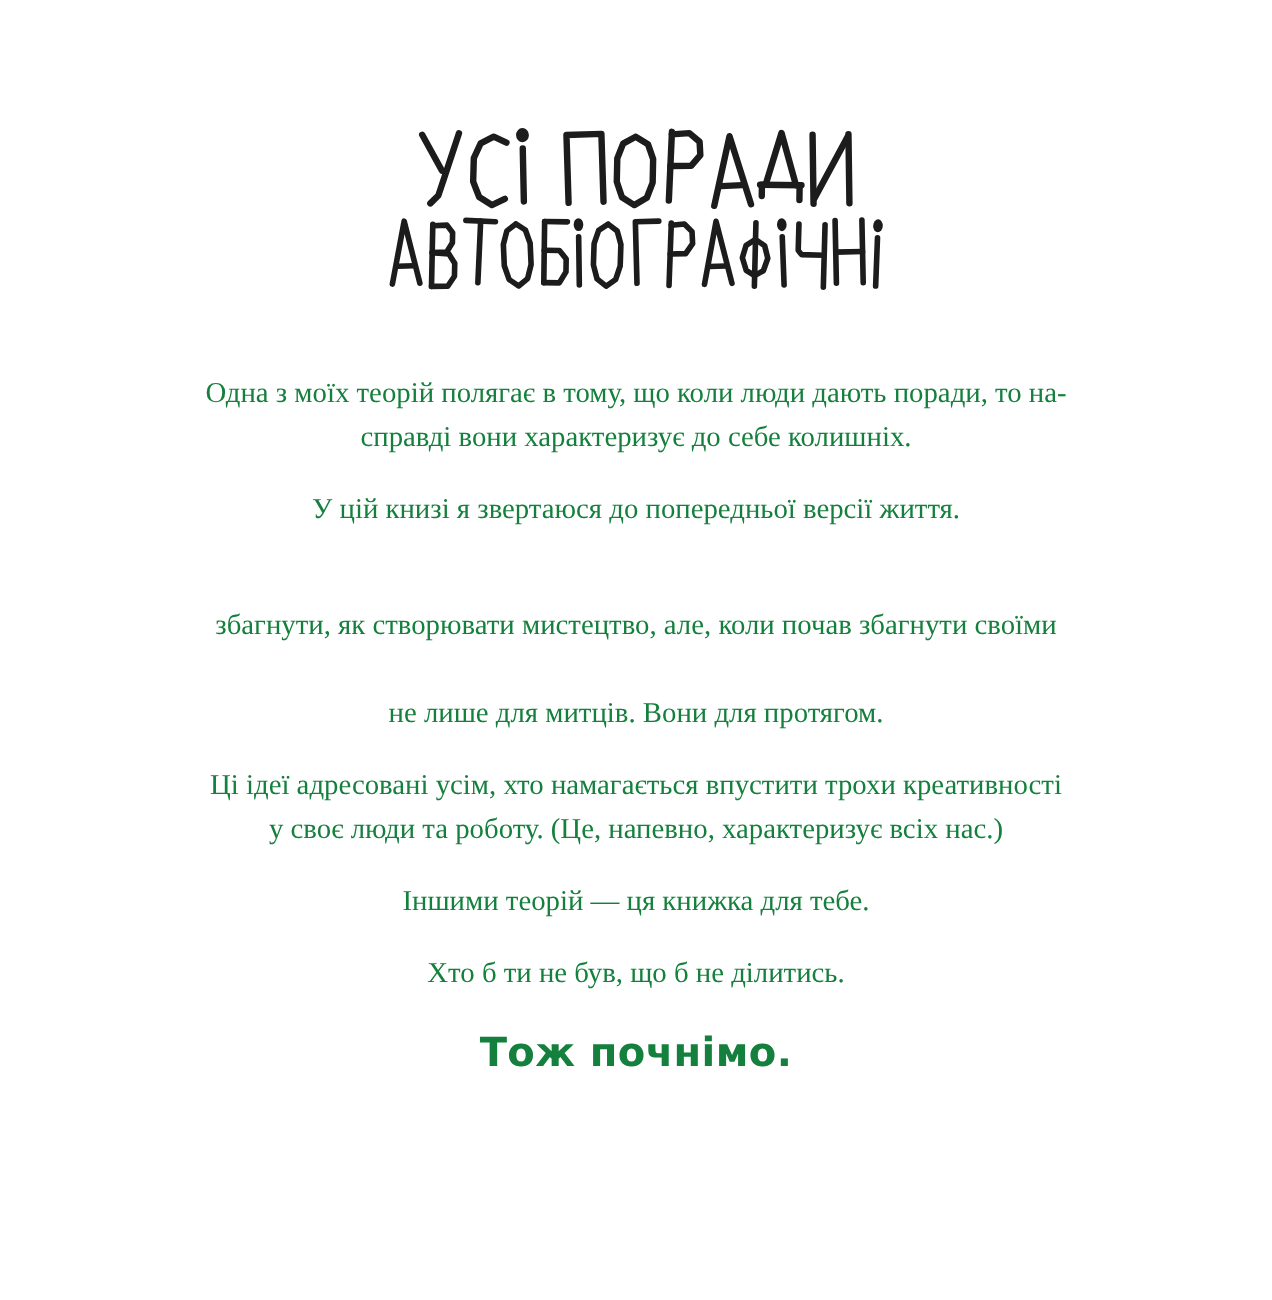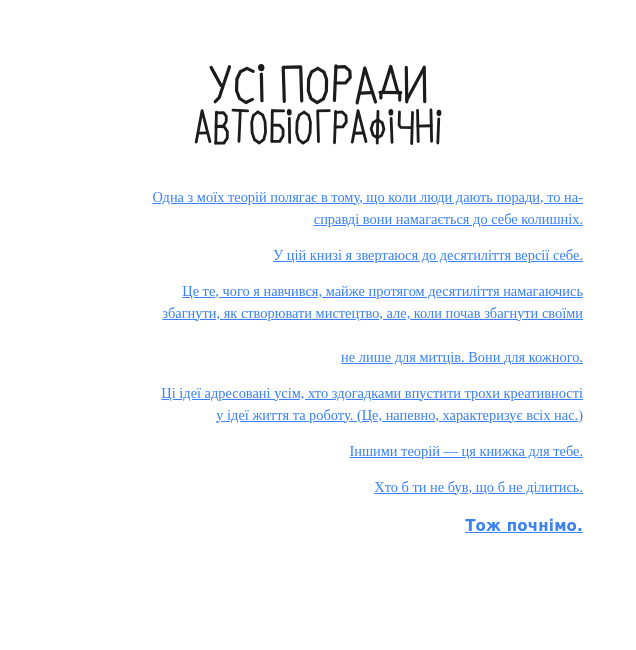--- a/index.html
+++ b/index.html
@@ -33,34 +33,33 @@
     display: inline-block;
     margin: 0 1px;
   }
   .glyph svg {
     display: block;
     overflow: visible;
   }
   .body-text {
     width: 530px;
     margin: 42px auto 0;
-    text-align: right;
+    text-align: center;
     font-size: 14.4px;
     line-height: 22px;
     white-space: nowrap;
-    color: #3b82f6;
-    text-decoration: underline;
+    color: #15803d;
   }
   .para {
     margin: 0 0 14px 0;
   }
   .para.bold-sans {
     font-family: "DejaVu Sans", sans-serif;
     font-weight: 700;
-    font-size: 15px;
+    font-size: 20px;
     letter-spacing: 0.2px;
     margin-top: 17px;
   }
 </style>
 </head>
 <body>
 
 <div class="page">
   <header class="title" id="chapter-title">
       <div class="title-line" aria-label="УСІ ПОРАДИ">
@@ -207,21 +206,21 @@
         </span>
         <span class="glyph" style="transform: rotate(2.2deg) translateY(0.6px);">
           <svg width="6.9" height="33.6" viewBox="0 0 4 14.5" preserveAspectRatio="none">
             <polyline points="2,3.6 2,14" fill="none" stroke="#1c1c1c" stroke-width="2.8" stroke-linecap="round" stroke-linejoin="round" vector-effect="non-scaling-stroke"></polyline>
             <circle cx="2" cy="1" r="1.4" fill="#1c1c1c"></circle>
           </svg>
         </span>
       </div>
     </header>
   <main class="body-text" id="chapter-body">
-      <p class="para"><span>Одна з моїх теорій полягає в тому, що коли люди дають поради, то на-</span><br><span>справді вони намагається до себе колишніх.</span></p>
-      <p class="para"><span>У цій книзі я звертаюся до десятиліття версії себе.</span></p>
-      <p class="para"><span>Це те, чого я навчився, майже протягом десятиліття намагаючись</span><br><span>збагнути, як створювати мистецтво, але, коли почав збагнути своїми</span><br><br><span>не лише для митців. Вони для кожного.</span></p>
-      <p class="para"><span>Ці ідеї адресовані усім, хто здогадками впустити трохи креативності</span><br><span>у ідеї життя та роботу. (Це, напевно, характеризує всіх нас.)</span></p>
+      <p class="para"><span>Одна з моїх теорій полягає в тому, що коли люди дають поради, то на-</span><br><span>справді вони характеризує до себе колишніх.</span></p>
+      <p class="para"><span>У цій книзі я звертаюся до попередньої версії життя.</span></p>
+      <p class="para"><br><span>збагнути, як створювати мистецтво, але, коли почав збагнути своїми</span><br><br><span>не лише для митців. Вони для протягом.</span></p>
+      <p class="para"><span>Ці ідеї адресовані усім, хто намагається впустити трохи креативності</span><br><span>у своє люди та роботу. (Це, напевно, характеризує всіх нас.)</span></p>
       <p class="para"><span>Іншими теорій — ця книжка для тебе.</span></p>
       <p class="para"><span>Хто б ти не був, що б не ділитись.</span></p>
       <p class="para bold-sans"><span>Тож почнімо.</span></p>
     </main>
 </div>
 
 </body></html>

